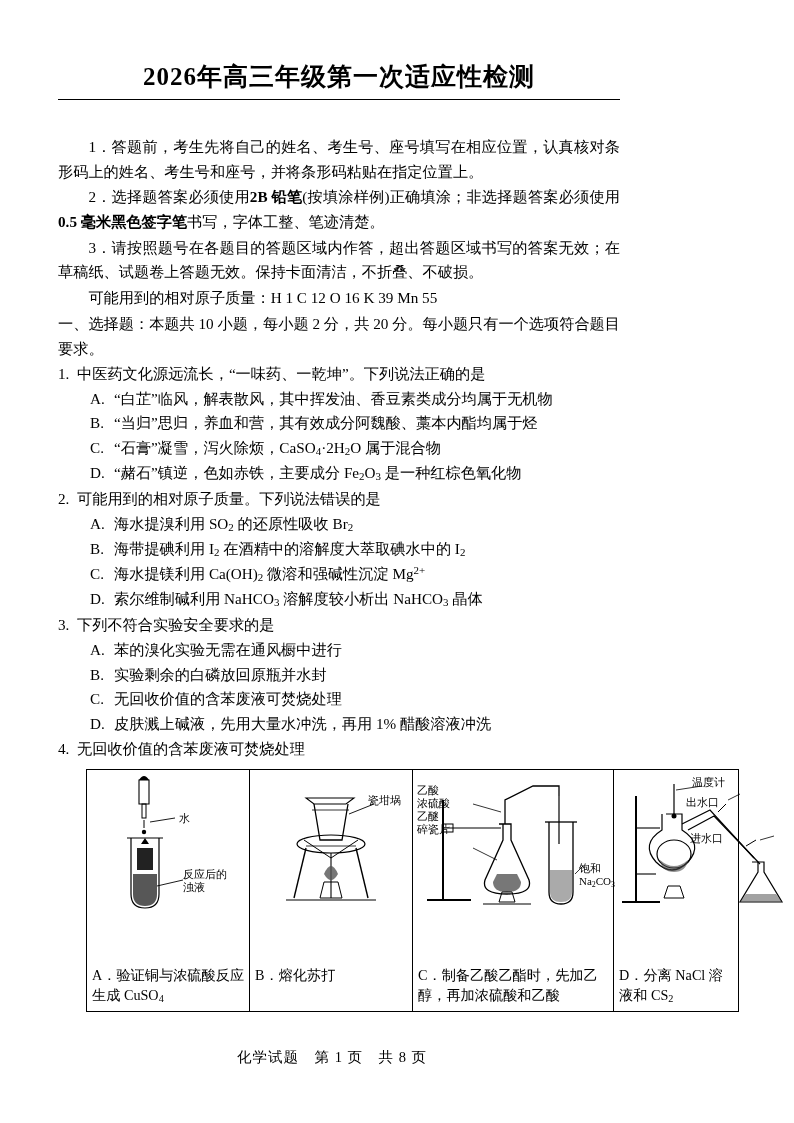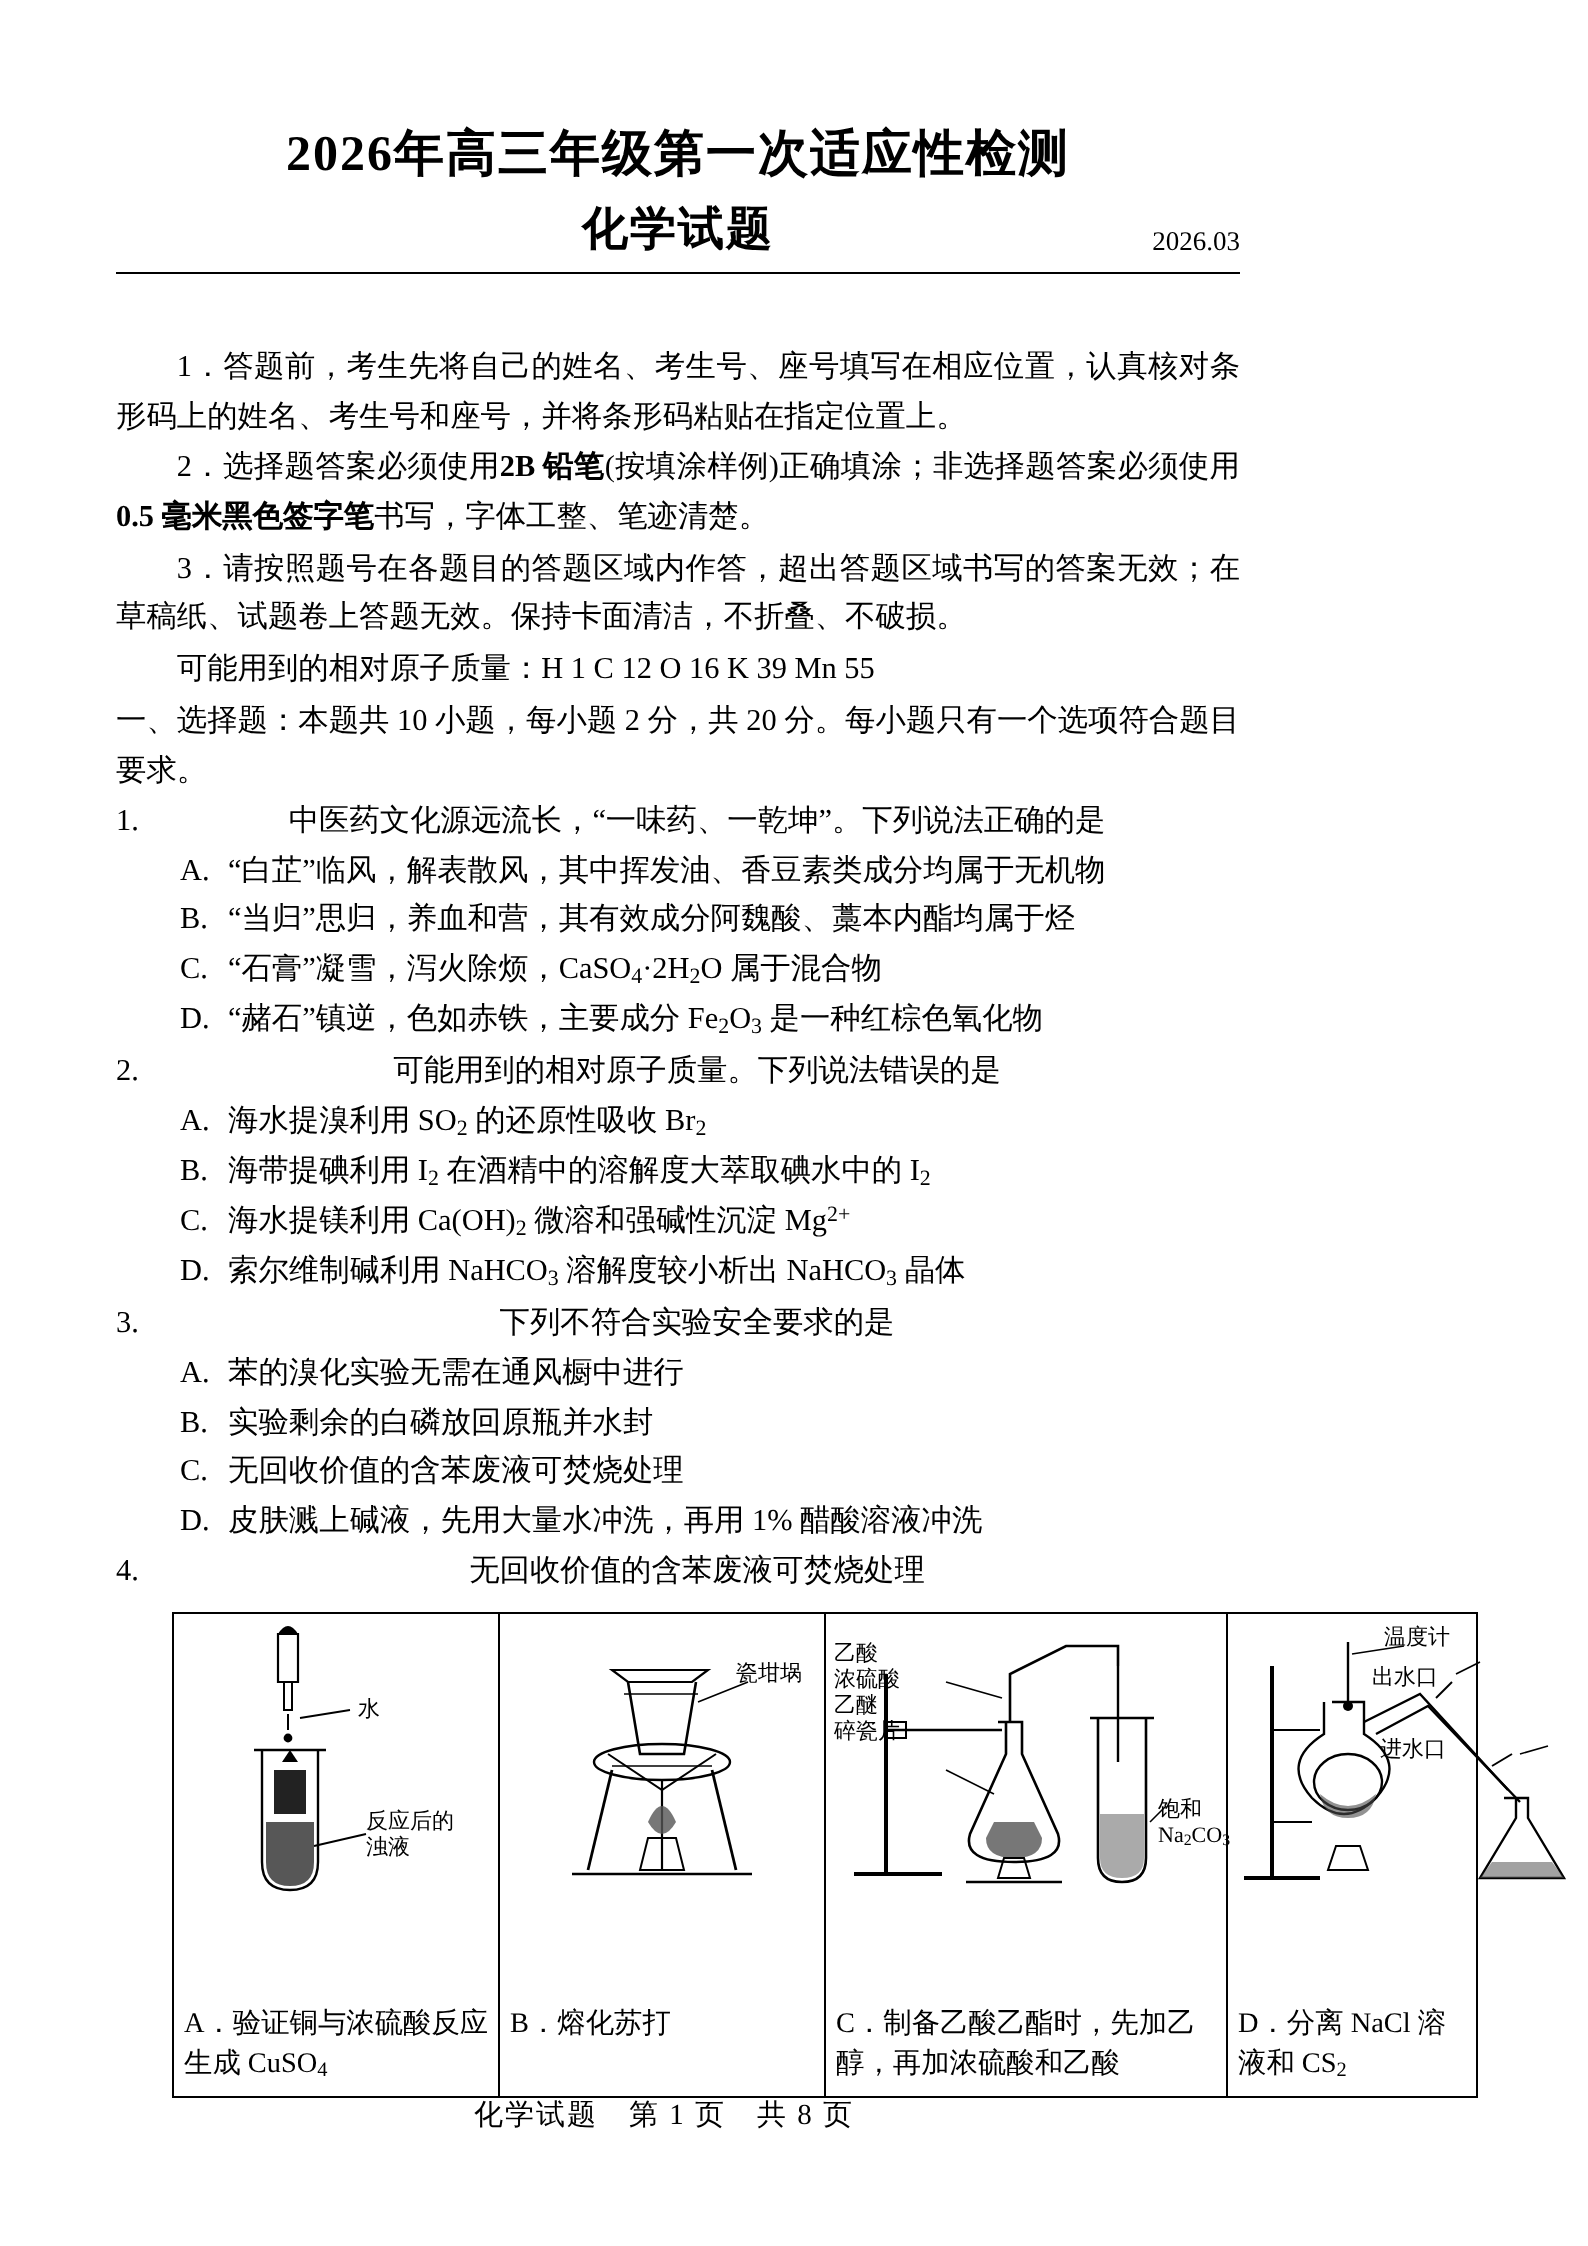--- a/index.html
+++ b/index.html
@@ -72,21 +72,21 @@
     line-height: 1.62;
     margin: 1px 0 0 0;
   }
   .q-stem {
     display: flex;
   }
   .q-num {
     width: 19px;
     flex: 0 0 19px;
   }
-  .q-text { flex: 1; text-align: center; }
+  .q-text { flex: 1; }
   .opt {
     display: flex;
     margin-left: 32px;
     line-height: 1.62;
   }
   .opt-lab {
     width: 24px;
     flex: 0 0 24px;
   }
   .opt-text { flex: 1; }
@@ -131,24 +131,20 @@
     white-space: nowrap;
   }
   .lbl.narrow { white-space: normal; width: 38px; }
 </style>
 </head>
 <body>
 
 <div class="page">
 
   <div class="title-main">2026年高三年级第一次适应性检测</div>
-  <div class="title-sub">
-    <span>化学试题</span>
-    <span class="title-date">2026.03</span>
-  </div>
   <hr class="rule">
 
   <div class="notes">
     <p>1．答题前，考生先将自己的姓名、考生号、座号填写在相应位置，认真核对条形码上的姓名、考生号和座号，并将条形码粘贴在指定位置上。</p>
     <p>2．选择题答案必须使用<span class="bold">2B 铅笔</span>(按填涂样例)正确填涂；非选择题答案必须使用<span class="bold">0.5 毫米</span><span class="bold">黑色签字笔</span>书写，字体工整、笔迹清楚。</p>
     <p>3．请按照题号在各题目的答题区域内作答，超出答题区域书写的答案无效；在草稿纸、试题卷上答题无效。保持卡面清洁，不折叠、不破损。</p>
     <p>可能用到的相对原子质量：H 1  C 12  O 16  K 39  Mn 55</p>
   </div>
 
   <div class="sec-head">一、选择题：本题共 10 小题，每小题 2 分，共 20 分。每小题只有一个选项符合题目要求。</div>

